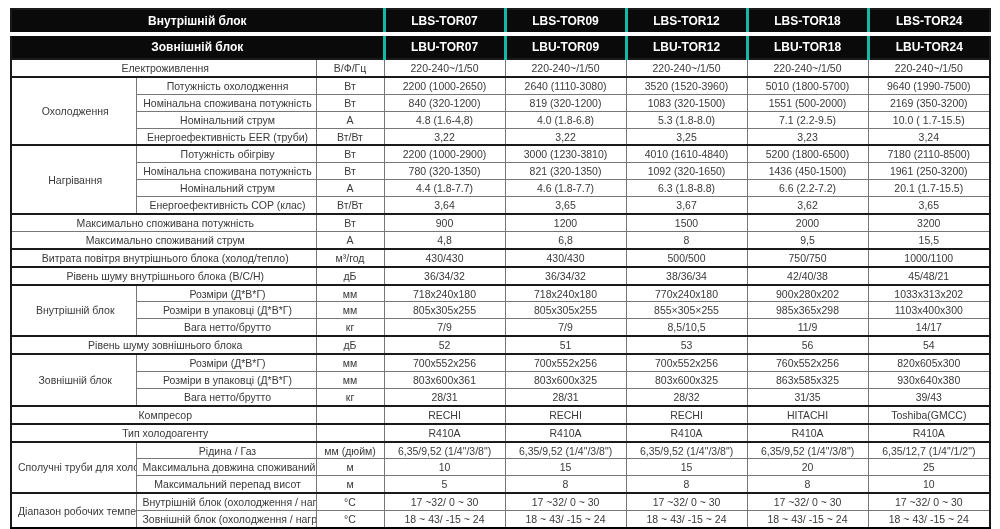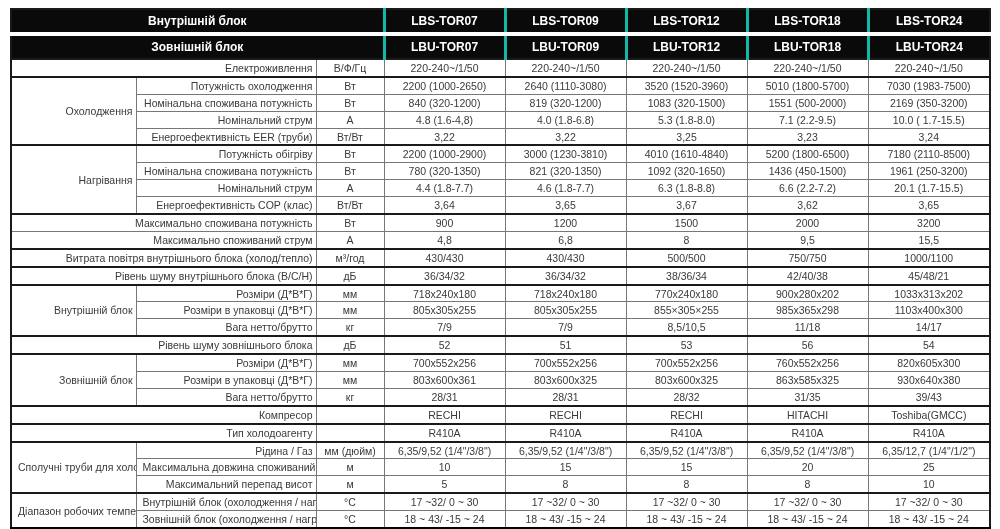--- a/index.html
+++ b/index.html
@@ -3,21 +3,21 @@
 <meta charset="utf-8">
 <style>
   html,body{margin:0;padding:0;background:#fff;}
   body{width:1000px;height:529px;overflow:hidden;}
   .wrap{padding:8px 10px 0 10px;}
   table{border-collapse:collapse;table-layout:fixed;width:980px;
         font-family:"Liberation Sans",sans-serif;font-size:10.5px;color:#3a3a3a;
         border:2px solid #1a1a1a;border-bottom:3px solid #000;}
   td{border:1px solid #777;padding:0 3px;height:15.9px;text-align:center;
      overflow:hidden;white-space:nowrap;vertical-align:middle;}
-  td.lbl,td.grp{text-align:right;padding-left:6px;}
+  td.lbl,td.grp{text-align:center;padding-left:6px;}
   tr.thick td{border-top:2px solid #1a1a1a;}
   tr.hdr td{background:#0a0a0a;color:#ffffff;font-weight:bold;font-size:12px;
             height:22px;border:none;border-left:3px solid #14b8a6;}
   tr.hdr td:first-child{border-left:none;}
   tr.hdr1 td{border-bottom:4px solid #ffffff;}
   tr.hdr td.hlabel{text-align:center;}
 </style>
 </head>
 <body>
 
@@ -60,21 +60,21 @@
           <td>220-240~/1/50</td>
         </tr>
         <tr class="thick">
           <td class="grp" rowspan="4">Охолодження</td>
           <td class="lbl">Потужність охолодження</td>
           <td>Вт</td>
           <td>2200 (1000-2650)</td>
           <td>2640 (1110-3080)</td>
           <td>3520 (1520-3960)</td>
           <td>5010 (1800-5700)</td>
-          <td>7030 (1983-7500)</td>
+          <td>9640 (1990-7500)</td>
         </tr>
         <tr>
           <td class="lbl">Номінальна споживана потужність</td>
           <td>Вт</td>
           <td>840 (320-1200)</td>
           <td>819 (320-1200)</td>
           <td>1083 (320-1500)</td>
           <td>1551 (500-2000)</td>
           <td>2169 (350-3200)</td>
         </tr>
@@ -187,21 +187,21 @@
           <td>855×305×255</td>
           <td>985x365x298</td>
           <td>1103x400x300</td>
         </tr>
         <tr>
           <td class="lbl">Вага нетто/брутто</td>
           <td>кг</td>
           <td>7/9</td>
           <td>7/9</td>
           <td>8,5/10,5</td>
-          <td>11/18</td>
+          <td>11/9</td>
           <td>14/17</td>
         </tr>
         <tr class="thick">
           <td class="lbl" colspan="2">Рівень шуму зовнішнього блока</td>
           <td>дБ</td>
           <td>52</td>
           <td>51</td>
           <td>53</td>
           <td>56</td>
           <td>54</td>

